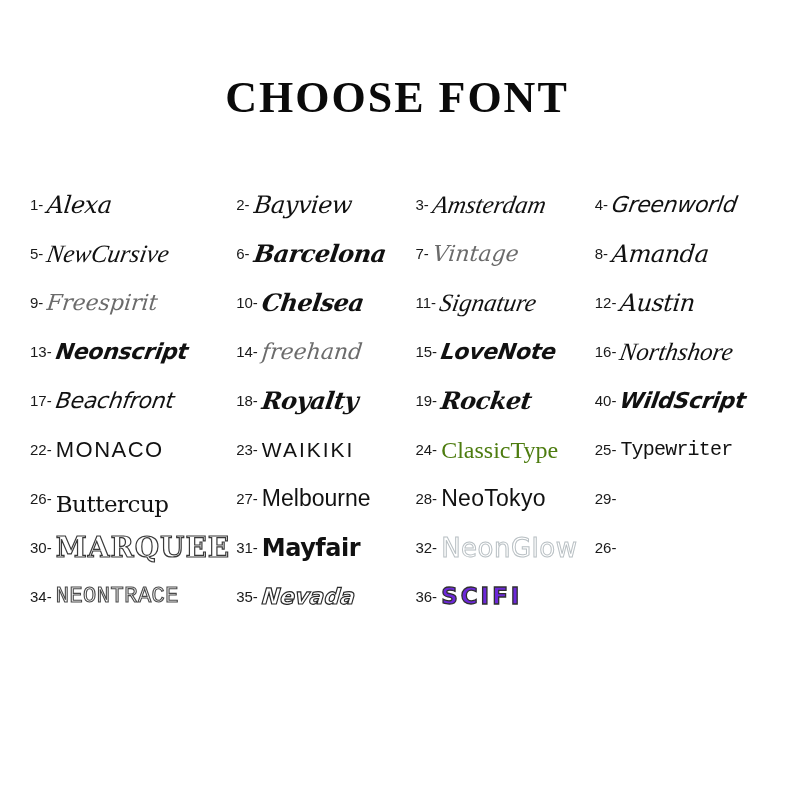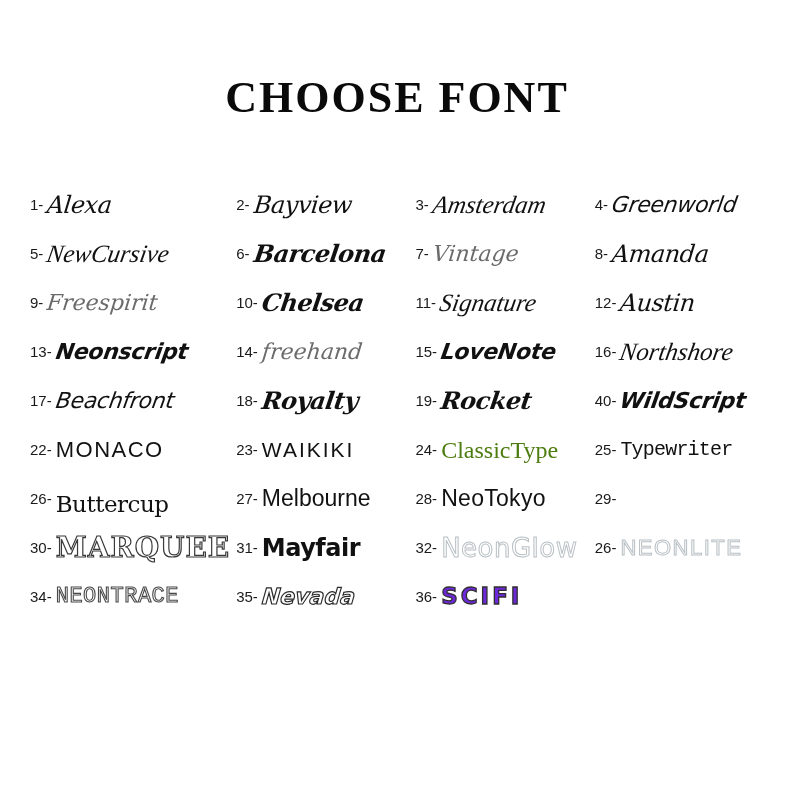--- a/index.html
+++ b/index.html
@@ -362,21 +362,20 @@
       <div class="cell">
         <span class="num">31-</span>
         <span class="name s-mayfair">Mayfair</span>
       </div>
       <div class="cell">
         <span class="num">32-</span>
         <span class="name s-neon-soft">NeonGlow</span>
       </div>
       <div class="cell">
         <span class="num">26-</span>
-        <span class="name s-neonlite">NEONLITE</span>
       </div>
       <div class="cell">
         <span class="num">34-</span>
         <span class="name s-neontrace">NEONTRACE</span>
       </div>
       <div class="cell">
         <span class="num">35-</span>
         <span class="name s-nevada">Nevada</span>
       </div>
       <div class="cell">

